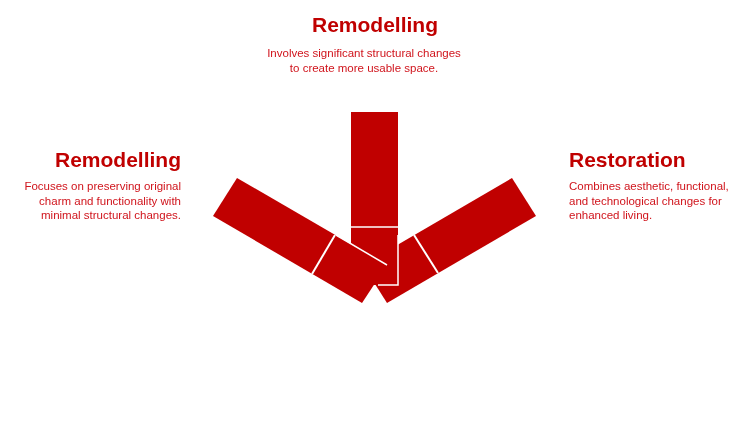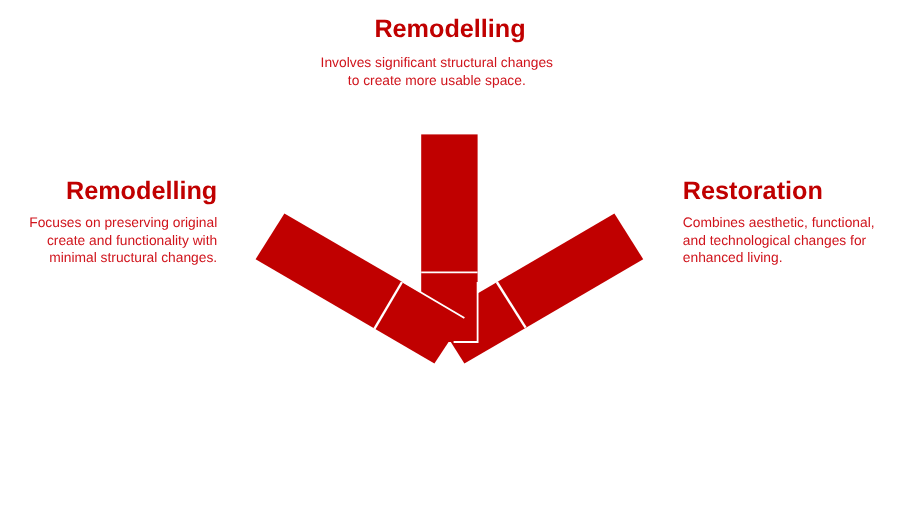--- a/index.html
+++ b/index.html
@@ -32,16 +32,16 @@
     <line x1="335" y1="235" x2="312" y2="274" stroke="#ffffff" stroke-width="2"></line>
     <line x1="386" y1="265" x2="362" y2="303" stroke="#ffffff" stroke-width="0"></line>
     <polyline points="336,235 387,265" fill="none" stroke="#ffffff" stroke-width="1.5"></polyline>
   </g>
 </svg>
 
 <div class="title" id="remodel-title">Remodelling</div>
 <div class="desc" id="remodel-desc">Involves significant structural changes to create more usable space.</div>
 
 <div class="title" id="restore-title">Remodelling</div>
-<div class="desc" id="restore-desc">Focuses on preserving original create and functionality with minimal structural changes.</div>
+<div class="desc" id="restore-desc">Focuses on preserving original charm and functionality with minimal structural changes.</div>
 
 <div class="title" id="renov-title">Restoration</div>
 <div class="desc" id="renov-desc">Combines aesthetic, functional, and technological changes for enhanced living.</div>
 
 </body></html>

